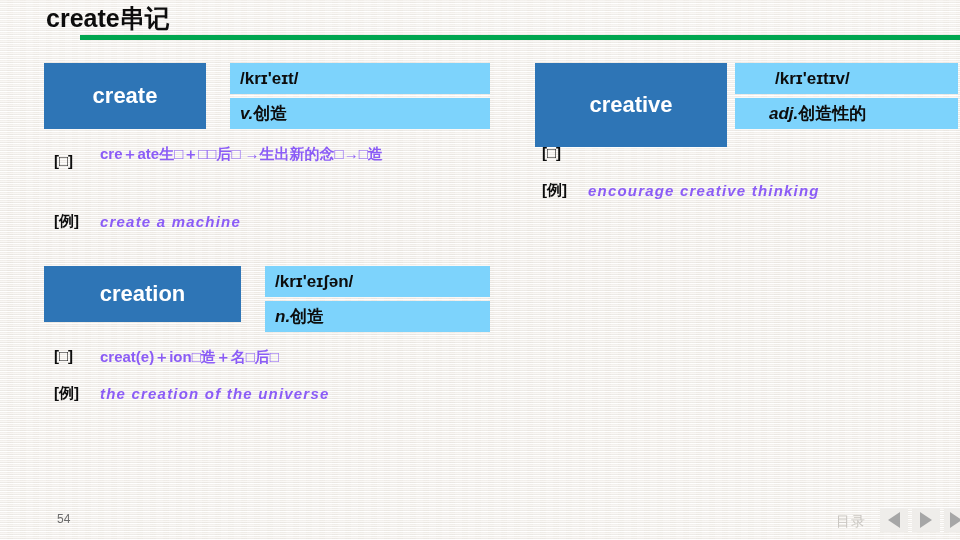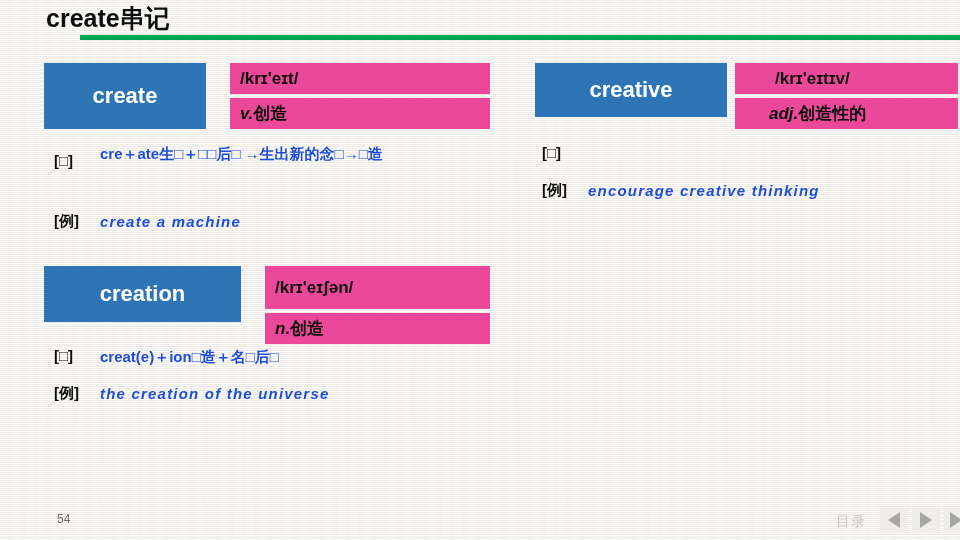--- a/index.html
+++ b/index.html
@@ -79,21 +79,21 @@
     display: flex;
     align-items: center;
     justify-content: center;
     text-align: center;
   }
   .word-panel {
     position: absolute;
     top: 0;
   }
   .panel-row {
-    background: #ec4899;
+    background: #7dd3fc;
     display: flex;
     align-items: center;
     padding-left: 10px;
     box-sizing: border-box;
     color: #0d0d0d;
   }
   .panel-row.phon {
     font-size: 17px;
     font-weight: bold;
   }
@@ -118,21 +118,21 @@
   .note-tag {
     font-size: 15px;
     font-weight: bold;
     color: #0d0d0d;
     white-space: nowrap;
     flex: 0 0 auto;
   }
   .note-body {
     font-size: 15px;
     font-weight: bold;
-    color: #1d4ed8;
+    color: #8b5cf6;
     line-height: 1.35;
   }
   .note-body.spaced {
     letter-spacing: 1.2px;
     font-style: italic;
   }
 
   
   .page-number {
     position: absolute;
@@ -212,21 +212,21 @@
     <span class="note-tag" style="width:46px; padding-top:8px;">[□]</span>
     <span class="note-body" style="width:350px;">cre＋ate生□＋□□后□ →生出新的念□→□造</span>
   </div>
 
   <div class="note-line" style="left:30px; top:212px; width:420px;">
     <span class="note-tag" style="width:46px;">[例]</span>
     <span class="note-body spaced">create a machine</span>
   </div>
 
   <div class="word-block" style="left:511px; top:63px; width:423px; height:67px;">
-    <div class="word-label" style="width:192px; height:54px;">creative</div>
+    <div class="word-label" style="width:192px; height:84px;">creative</div>
     <div class="word-panel" style="left:200px; width:223px;">
       <div class="panel-row phon" style="height:31px;padding-left:40px;">/krɪ'eɪtɪv/</div>
       <div class="panel-gap"></div>
       <div class="panel-row sense" style="height:31px;padding-left:34px;">
         <span class="pos">adj.</span>
           <span>创造性的</span>
       </div>
     </div>
   </div>
 
@@ -235,21 +235,21 @@
   </div>
 
   <div class="note-line" style="left:518px; top:181px; width:430px;">
     <span class="note-tag" style="width:46px;">[例]</span>
     <span class="note-body spaced">encourage creative thinking</span>
   </div>
 
   <div class="word-block" style="left:20px; top:266px; width:426px; height:67px;">
     <div class="word-label" style="width:197px; height:56px;">creation</div>
     <div class="word-panel" style="left:221px; width:225px;">
-      <div class="panel-row phon" style="height:43px;">/krɪ'eɪʃən/</div>
+      <div class="panel-row phon" style="height:31px;">/krɪ'eɪʃən/</div>
       <div class="panel-gap"></div>
       <div class="panel-row sense" style="height:31px;">
         <span class="pos">n.</span>
           <span>创造</span>
       </div>
     </div>
   </div>
 
   <div class="note-line" style="left:30px; top:347px; width:430px;">
     <span class="note-tag" style="width:46px;">[□]</span>

